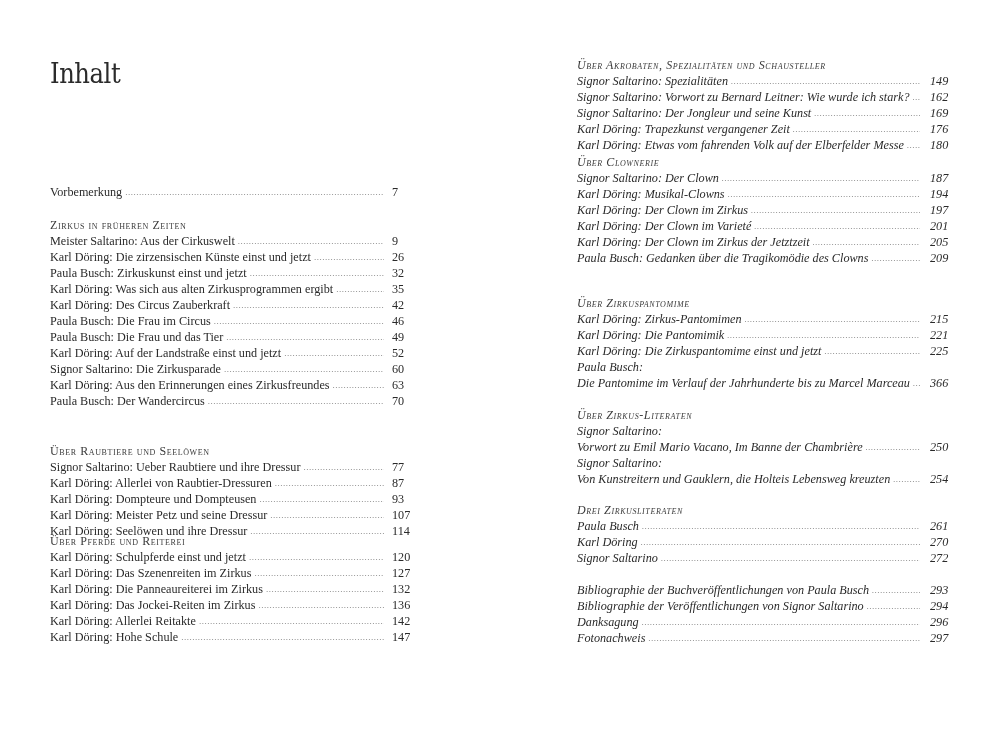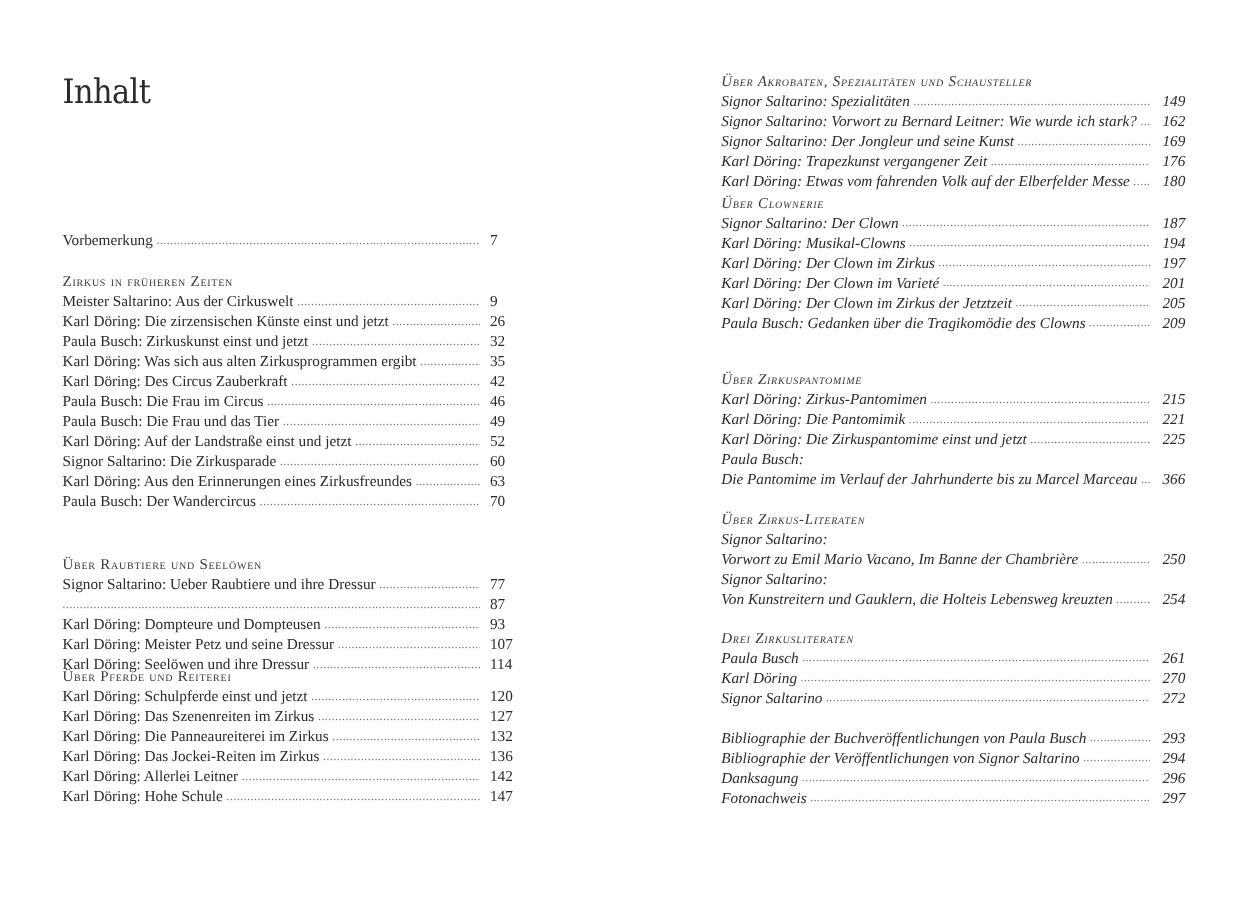--- a/index.html
+++ b/index.html
@@ -98,20 +98,21 @@
       </div>
     </div>
   <div class="block" style="top:443px">
       <div class="section-head">Über Raubtiere und Seelöwen</div>
       <div class="row">
         <span class="t">Signor Saltarino: Ueber Raubtiere und ihre Dressur</span>
         <span class="dots"></span>
         <span class="n">77</span>
       </div>
       <div class="row">
+        <span class="t">Karl Döring: Allerlei von Raubtier-Dressuren</span>
         <span class="dots"></span>
         <span class="n">87</span>
       </div>
       <div class="row">
         <span class="t">Karl Döring: Dompteure und Dompteusen</span>
         <span class="dots"></span>
         <span class="n">93</span>
       </div>
       <div class="row">
         <span class="t">Karl Döring: Meister Petz und seine Dressur</span>
@@ -140,21 +141,21 @@
         <span class="t">Karl Döring: Die Panneaureiterei im Zirkus</span>
         <span class="dots"></span>
         <span class="n">132</span>
       </div>
       <div class="row">
         <span class="t">Karl Döring: Das Jockei-Reiten im Zirkus</span>
         <span class="dots"></span>
         <span class="n">136</span>
       </div>
       <div class="row">
-        <span class="t">Karl Döring: Allerlei Leitner</span>
+        <span class="t">Karl Döring: Allerlei Reitakte</span>
         <span class="dots"></span>
         <span class="n">142</span>
       </div>
       <div class="row">
         <span class="t">Karl Döring: Hohe Schule</span>
         <span class="dots"></span>
         <span class="n">147</span>
       </div>
     </div>
 </div>

